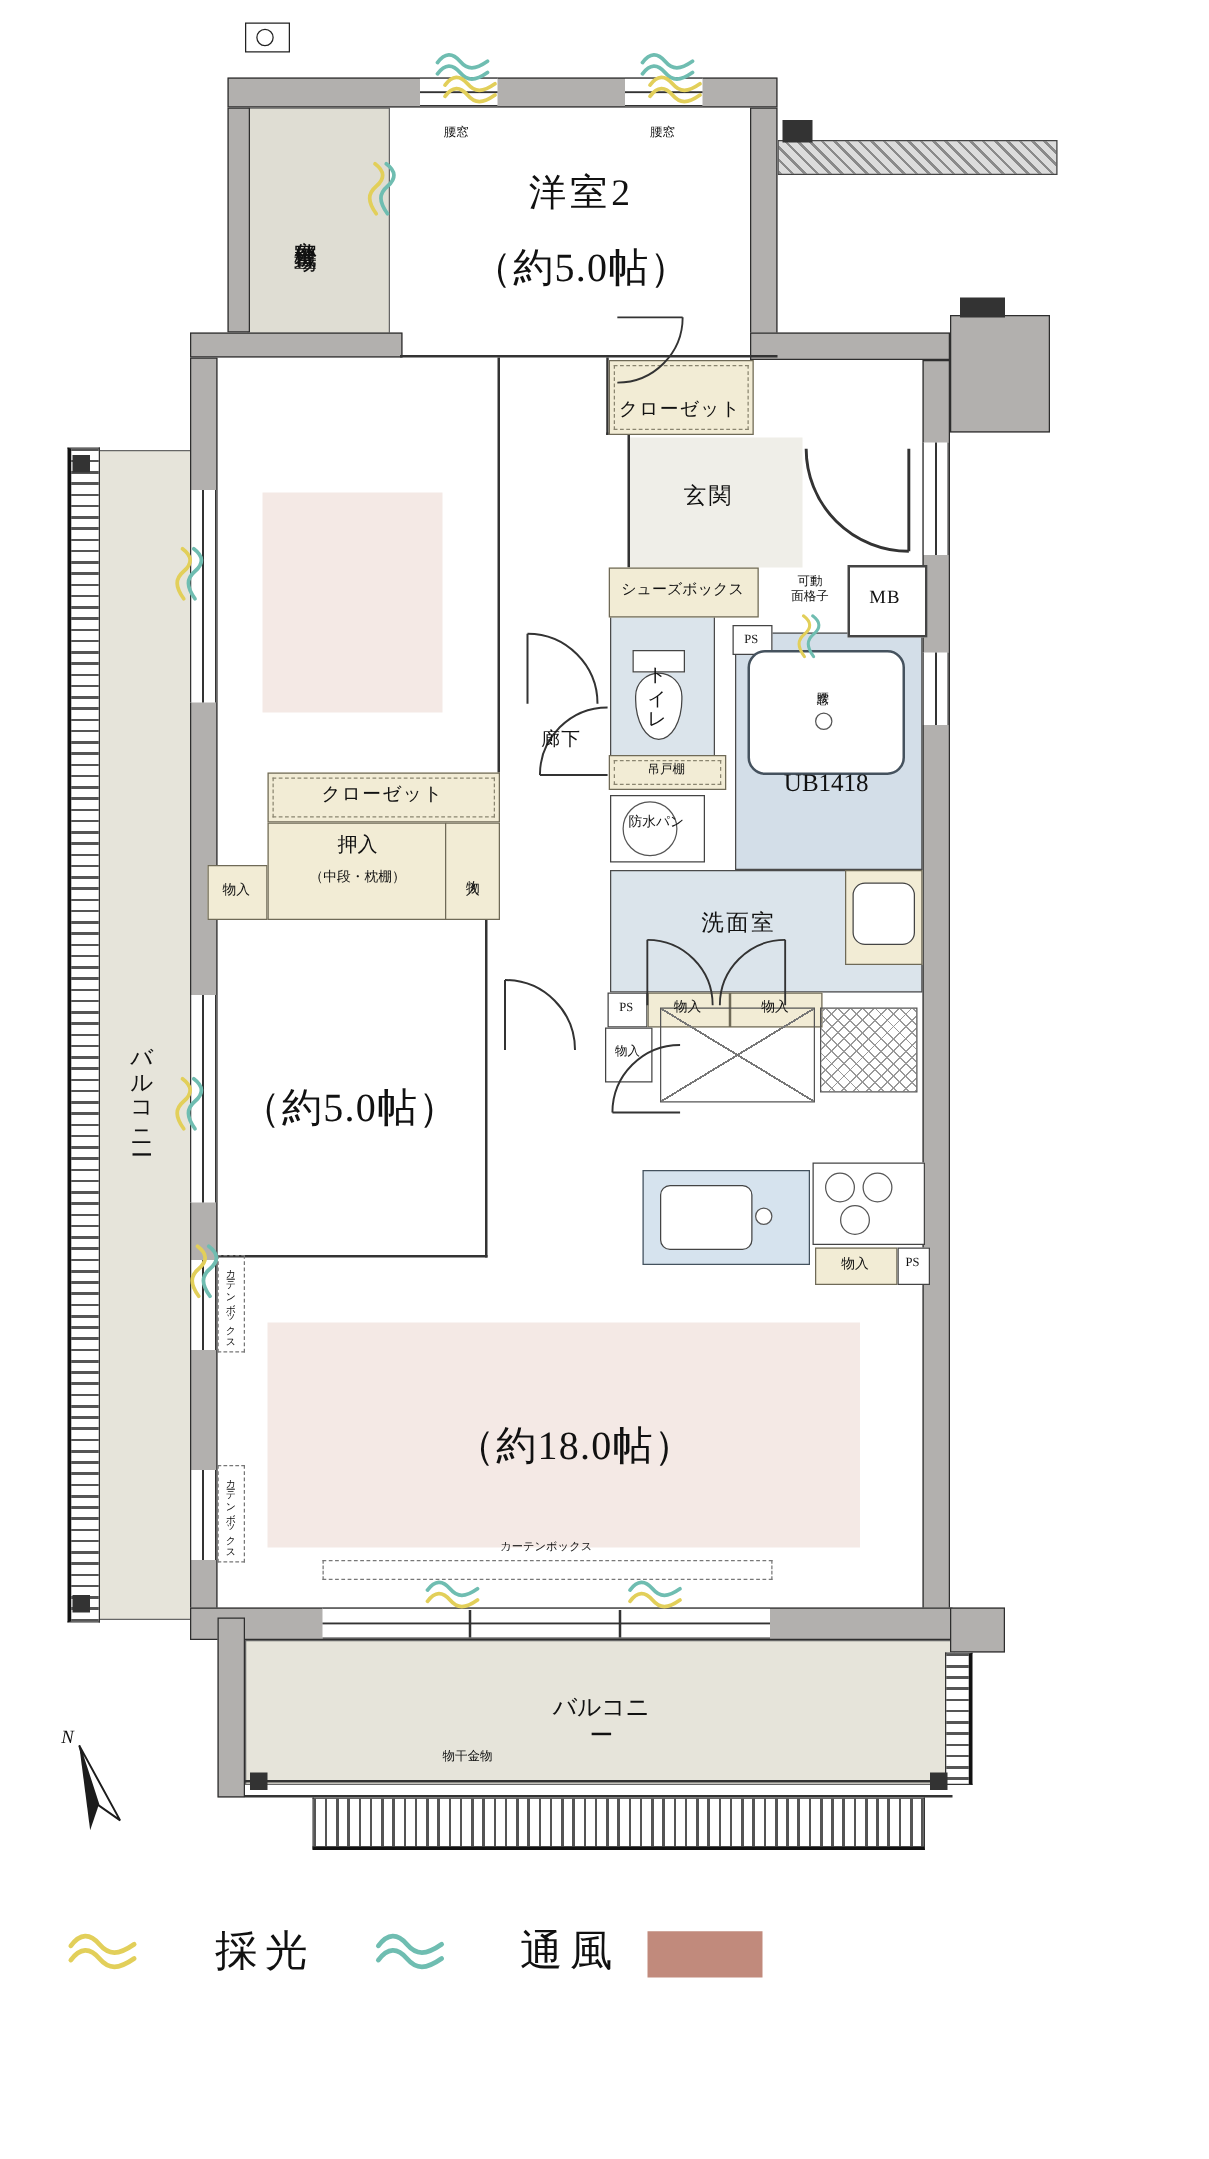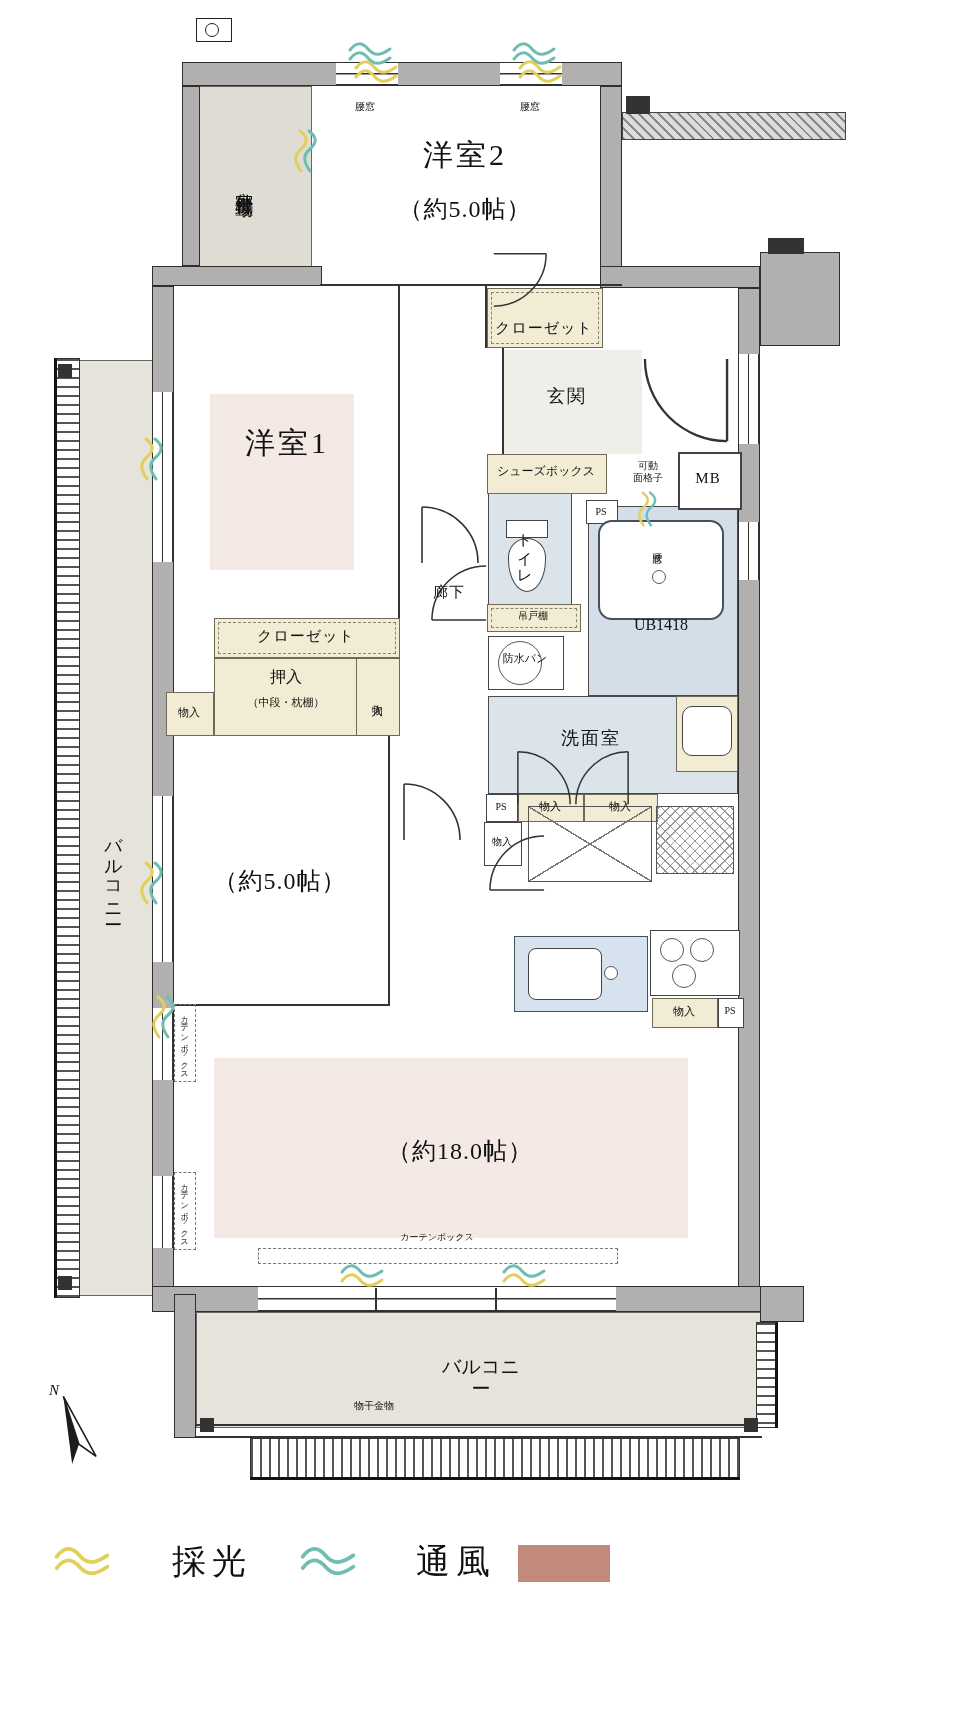--- a/index.html
+++ b/index.html
@@ -12,21 +12,21 @@
   .beige{background:#e6e4da;border:1px solid #666;}
   .blue{background:#dbe4eb;outline:1.5px solid #4a4a4a;outline-offset:-1px;}
   .blue2{background:#d3dee8;outline:1.5px solid #4a4a4a;outline-offset:-1px;}
   .pink{background:#f4e9e5;}
   .cream{position:absolute;background:#f2ecd5;border:1px solid #6f6a57;}
   .dash{position:absolute;inset:3px;border:1px dashed #8a8570;pointer-events:none;}
   .whitebox{position:absolute;background:#fff;border:1.5px solid #444;}
   .lbl{position:absolute;text-align:center;line-height:1.15;color:#111;}
   .ctr{display:flex;align-items:center;justify-content:center;}
   .big{font-size:30px;letter-spacing:3px;}
-  .size{font-size:24px;letter-spacing:1px;}
+  .size{font-size:32px;letter-spacing:1px;}
   .md{font-size:18px;letter-spacing:2px;font-family:Liberation Serif, serif;}
   .md2{font-size:15px;letter-spacing:1px;}
   .sm{font-size:11px;letter-spacing:0;}
   .xs{font-size:10px;letter-spacing:0;}
   .vt{writing-mode:vertical-rl;text-orientation:upright;}
   .pre{white-space:pre-line;}
   .hatchd{position:absolute;background-color:#dcdcdc;border:1px solid #444;
     background-image:repeating-linear-gradient(45deg,#8a8a8a 0 2px,transparent 2px 7px);}
   .railh{position:absolute;background:#fff;border-left:3px solid #111;border-top:1px solid #333;border-bottom:1px solid #333;border-right:1px solid #333;
     background-image:repeating-linear-gradient(180deg,#555 0 2px,transparent 2px 9px);}
@@ -232,30 +232,29 @@
       <path d="M2,10 C8,2 14,2 20,9 S32,16 42,9" fill="none" stroke="#6fbdb1" stroke-width="3" stroke-linecap="round"></path>
       <path d="M2,19 C8,11 14,11 20,18 S32,25 42,18" fill="none" stroke="#e2cf5a" stroke-width="3" stroke-linecap="round"></path>
     </svg>
   <svg class="a" style="left:628px;top:496px;width:36px;height:26px;transform:rotate(90deg);" viewBox="0 0 44 30">
       <path d="M2,10 C8,2 14,2 20,9 S32,16 42,9" fill="none" stroke="#6fbdb1" stroke-width="3" stroke-linecap="round"></path>
       <path d="M2,19 C8,11 14,11 20,18 S32,25 42,18" fill="none" stroke="#e2cf5a" stroke-width="3" stroke-linecap="round"></path>
     </svg>
 
   <div class="lbl big" style="left:365px;top:138px;width:200px;">洋室2</div>
   <div class="lbl size" style="left:345px;top:196px;width:240px;">（約5.0帖）</div>
-  <div class="lbl big" style="left:187px;top:426px;width:200px;">洋室1</div>
   <div class="lbl size" style="left:160px;top:868px;width:240px;">（約5.0帖）</div>
   <div class="lbl size" style="left:340px;top:1138px;width:240px;">（約18.0帖）</div>
 
   <div class="lbl md vt ctr" style="left:230px;top:108px;width:28px;height:150px;">室外機置場</div>
   <div class="lbl md" style="left:527px;top:386px;width:80px;">玄関</div>
   <div class="lbl md2" style="left:401px;top:584px;width:64px;text-align:right;">廊下</div>
   <div class="lbl md" style="left:551px;top:728px;width:80px;">洗面室</div>
   <div class="lbl md2 vt ctr" style="left:512px;top:512px;width:24px;height:76px;">トイレ</div>
-  <div class="lbl" style="left:616px;top:616px;width:90px;font-size:16px;">UB1418</div>
+  <div class="lbl" style="left:616px;top:616px;width:90px;font-size:20px;">UB1418</div>
   <div class="lbl md2" style="left:688px;top:470px;width:40px;">MB</div>
   <div class="lbl md vt ctr" style="left:100px;top:796px;width:26px;height:150px;">バルコニー</div>
   <div class="lbl" style="left:436px;top:1356px;width:90px;font-size:19px;">バルコニー</div>
 
   <div class="lbl md2" style="left:487px;top:320px;width:114px;">クローゼット</div>
   <div class="lbl md2" style="left:214px;top:628px;width:184px;">クローゼット</div>
   <div class="lbl sm" style="left:489px;top:465px;width:114px;font-size:12px;">シューズボックス</div>
   <div class="lbl" style="left:246px;top:668px;width:80px;font-size:16px;">押入</div>
   <div class="lbl sm" style="left:221px;top:696px;width:130px;">（中段・枕棚）</div>
   <div class="lbl sm" style="left:168px;top:706px;width:42px;">物入</div>

